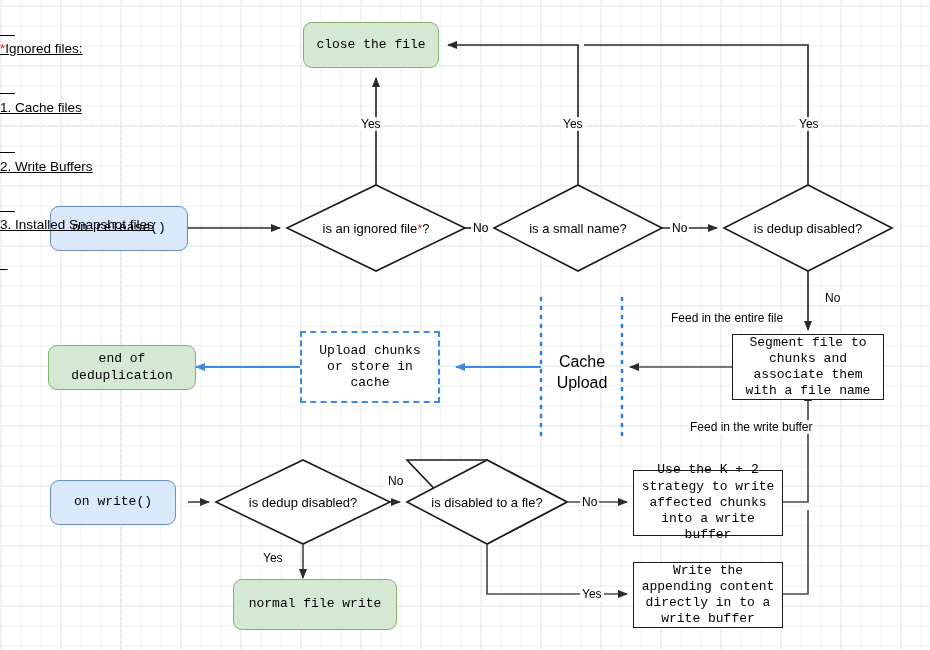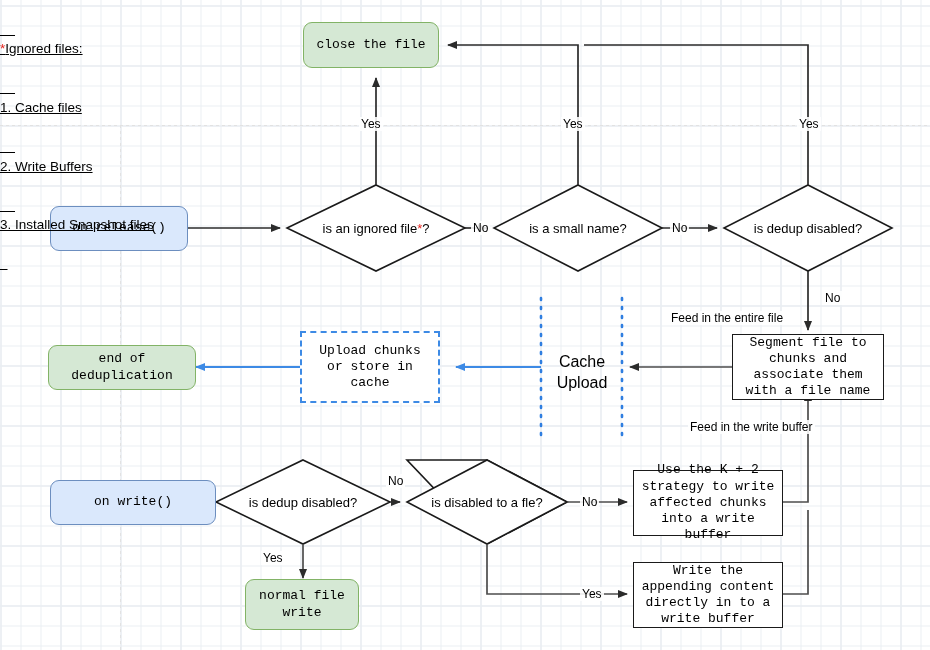--- a/index.html
+++ b/index.html
@@ -230,25 +230,25 @@
 
   <div class="node term" style="left:48px; top:345px; width:148px; height:45px; background:#d5e8d4; border-color:#82b366;">
     <span>end of deduplication</span>
   </div>
 
   <div class="cache-label" style="left:551px; top:352px; width:62px;">
     <div>Cache</div>
     <div>Upload</div>
   </div>
 
-  <div class="node term" style="left:50px; top:480px; width:166px; height:45px; background:#dae8fc; border-color:#6c8ebf;">
+  <div class="node term" style="left:50px; top:480px; width:126px; height:45px; background:#dae8fc; border-color:#6c8ebf;">
     <span>on write()</span>
   </div>
 
-  <div class="node term" style="left:245px; top:579px; width:114px; height:51px; background:#d5e8d4; border-color:#82b366;">
+  <div class="node term" style="left:233px; top:579px; width:164px; height:51px; background:#d5e8d4; border-color:#82b366;">
     <span>normal file write</span>
   </div>
 
   <div class="node rect-node" style="left:633px; top:470px; width:150px; height:66px; padding:11px 5px;">
     <span>Use the K + 2 strategy to write affected chunks into a write buffer</span>
   </div>
 
   <div class="node rect-node" style="left:633px; top:562px; width:150px; height:66px; padding:0 5px;">
     <span>Write the appending content directly in to a write buffer</span>
   </div>

